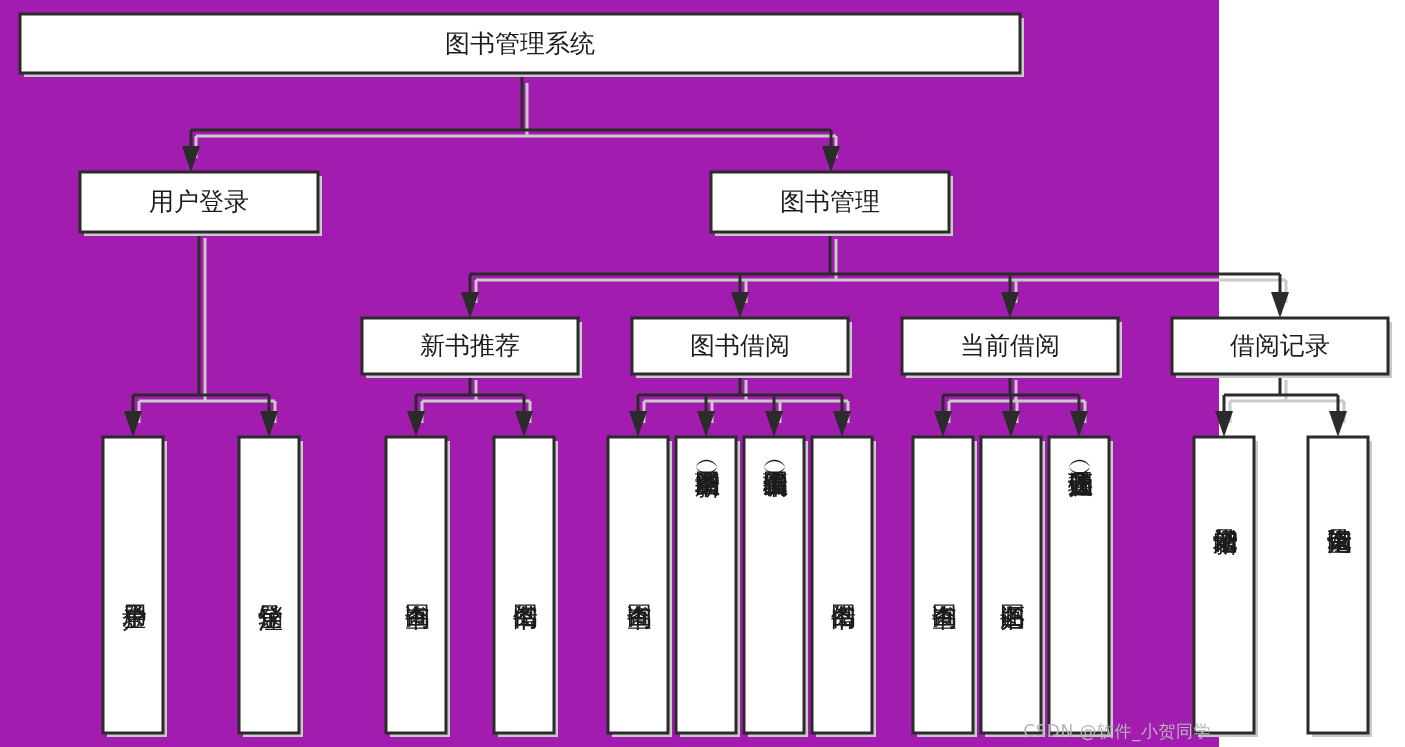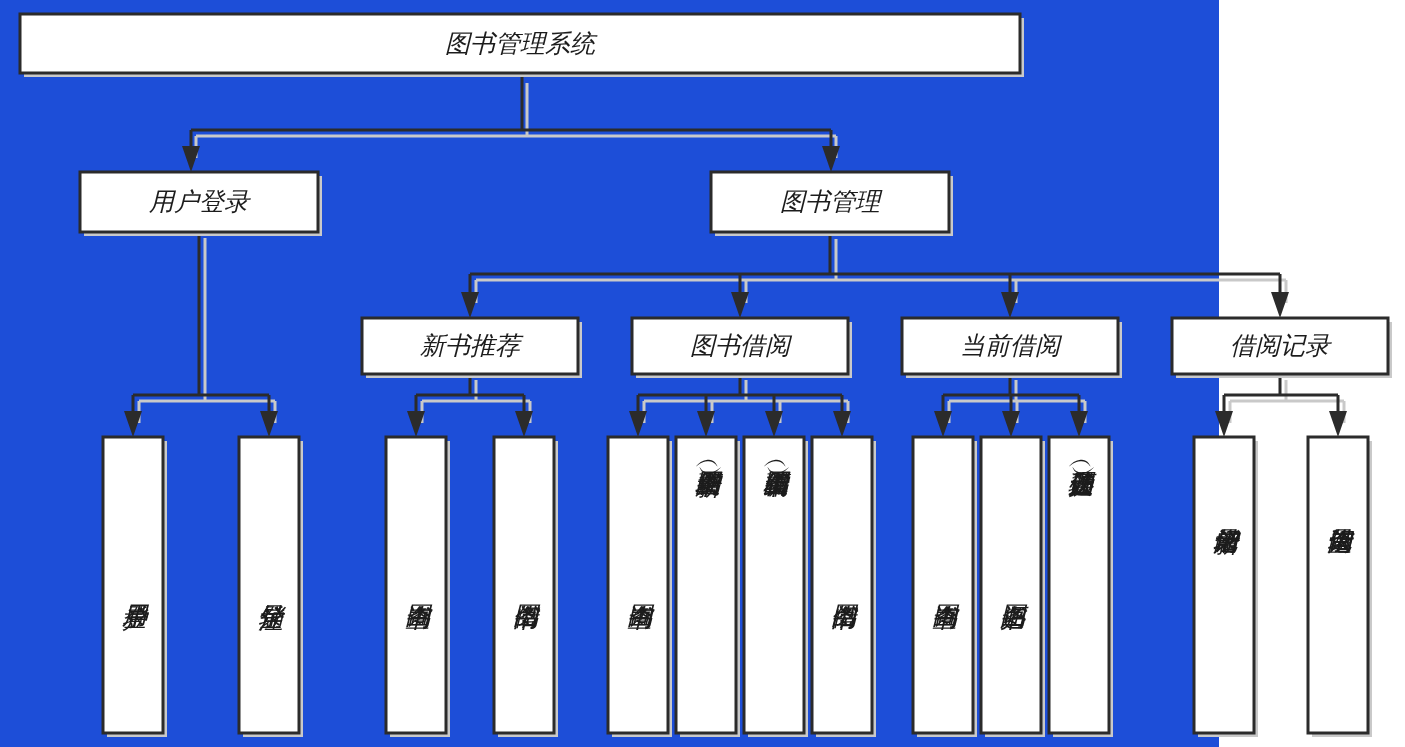--- a/index.html
+++ b/index.html
@@ -1,18 +1,18 @@
 <!DOCTYPE html>
 <html><head>
 <meta charset="utf-8">
 <style>
   html,body{margin:0;padding:0;background:#ffffff;}
   body{width:1405px;height:747px;overflow:hidden;
        font-family:"DejaVu Sans","Liberation Sans",sans-serif;}
-  #diagram-root{position:relative;width:1219px;height:747px;background:#1d4ed8;font-style:italic;}
+  #diagram-root{position:relative;width:1219px;height:747px;background:#a21caf;}
   svg#tree{position:absolute;left:0;top:0;width:1405px;height:747px;}
   .node-box{fill:#ffffff;stroke:#2b2b2b;stroke-width:3;}
   .node-shadow{fill:#c9c9c9;}
   .connector{stroke:#2b2b2b;stroke-width:3;fill:none;}
   .connector-shadow{stroke:#c9c9c9;stroke-width:3;fill:none;}
   .arrow-head{fill:#2b2b2b;stroke:none;}
   .node-label{font-family:"DejaVu Sans","Liberation Sans",sans-serif;
               fill:#1c1c1c;text-anchor:middle;dominant-baseline:middle;}
   .label-h{font-size:25px;}
   .label-v{font-size:25px;}
@@ -199,13 +199,14 @@
     </g>
 
     <g>
       <rect class="node-shadow" x="1312" y="441" width="60" height="296"></rect>
       <rect class="node-box" x="1308" y="437" width="60" height="296"></rect>
       <text class="node-label label-v" x="1338" y="509" writing-mode="tb" dominant-baseline="hanging">查询借阅记录</text>
     </g>
 
   </svg>
 
+  <div class="watermark">CSDN @软件_小贺同学</div>
 </div>
 
 </body></html>

